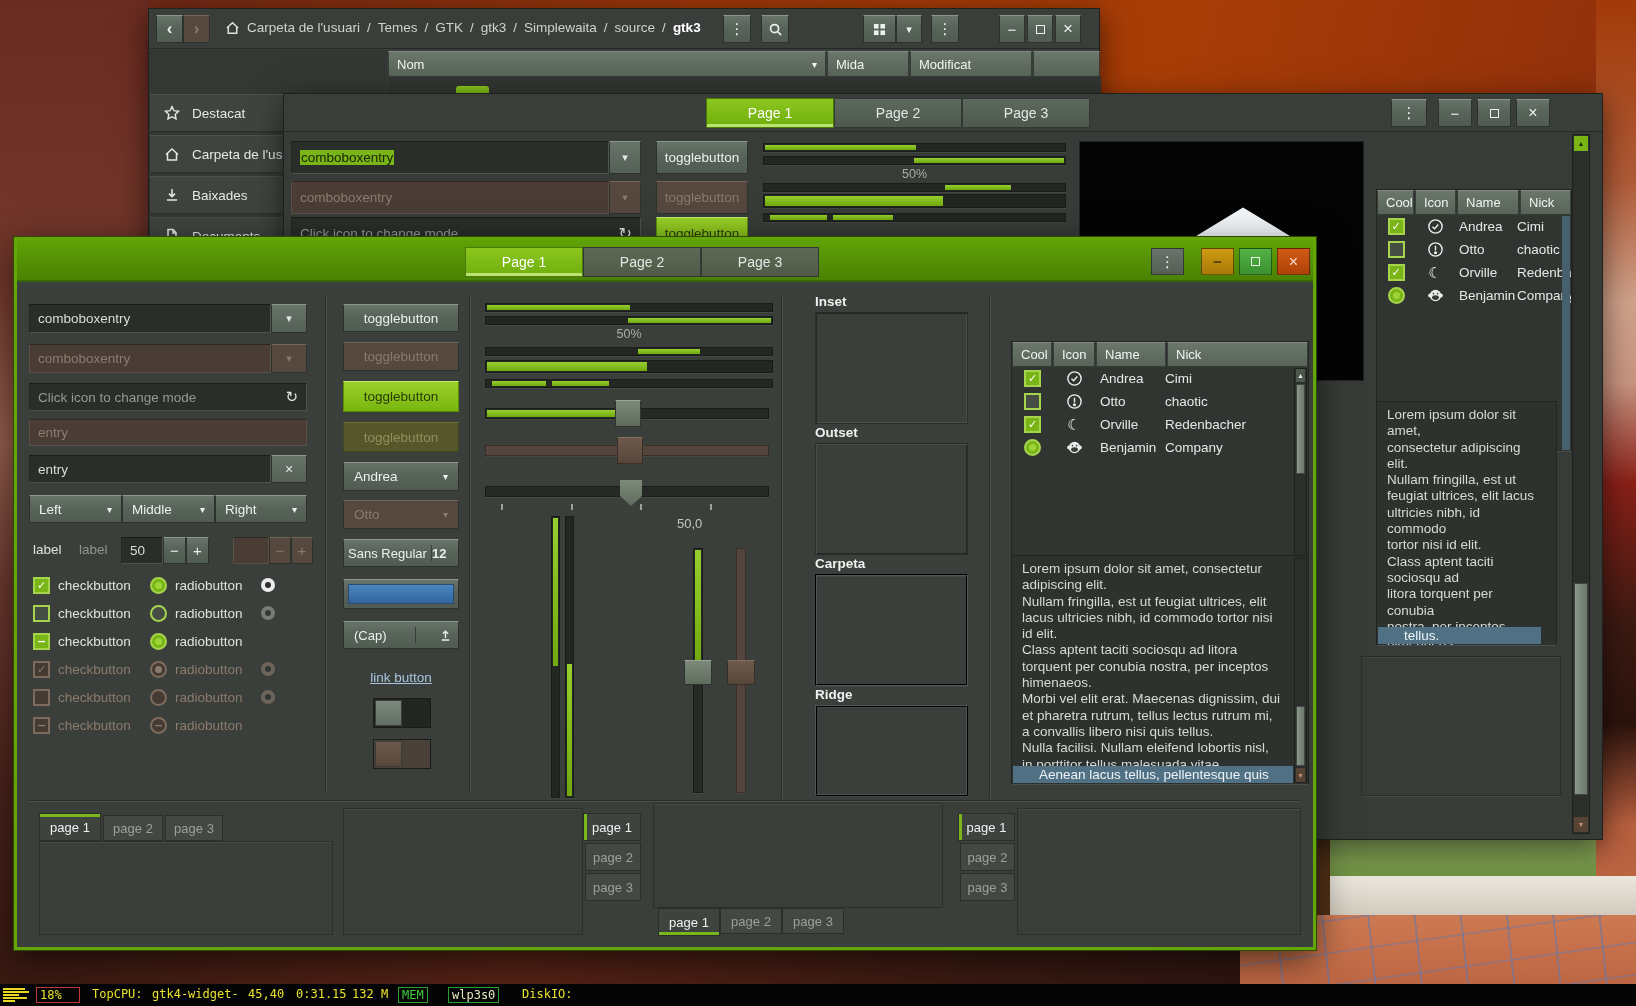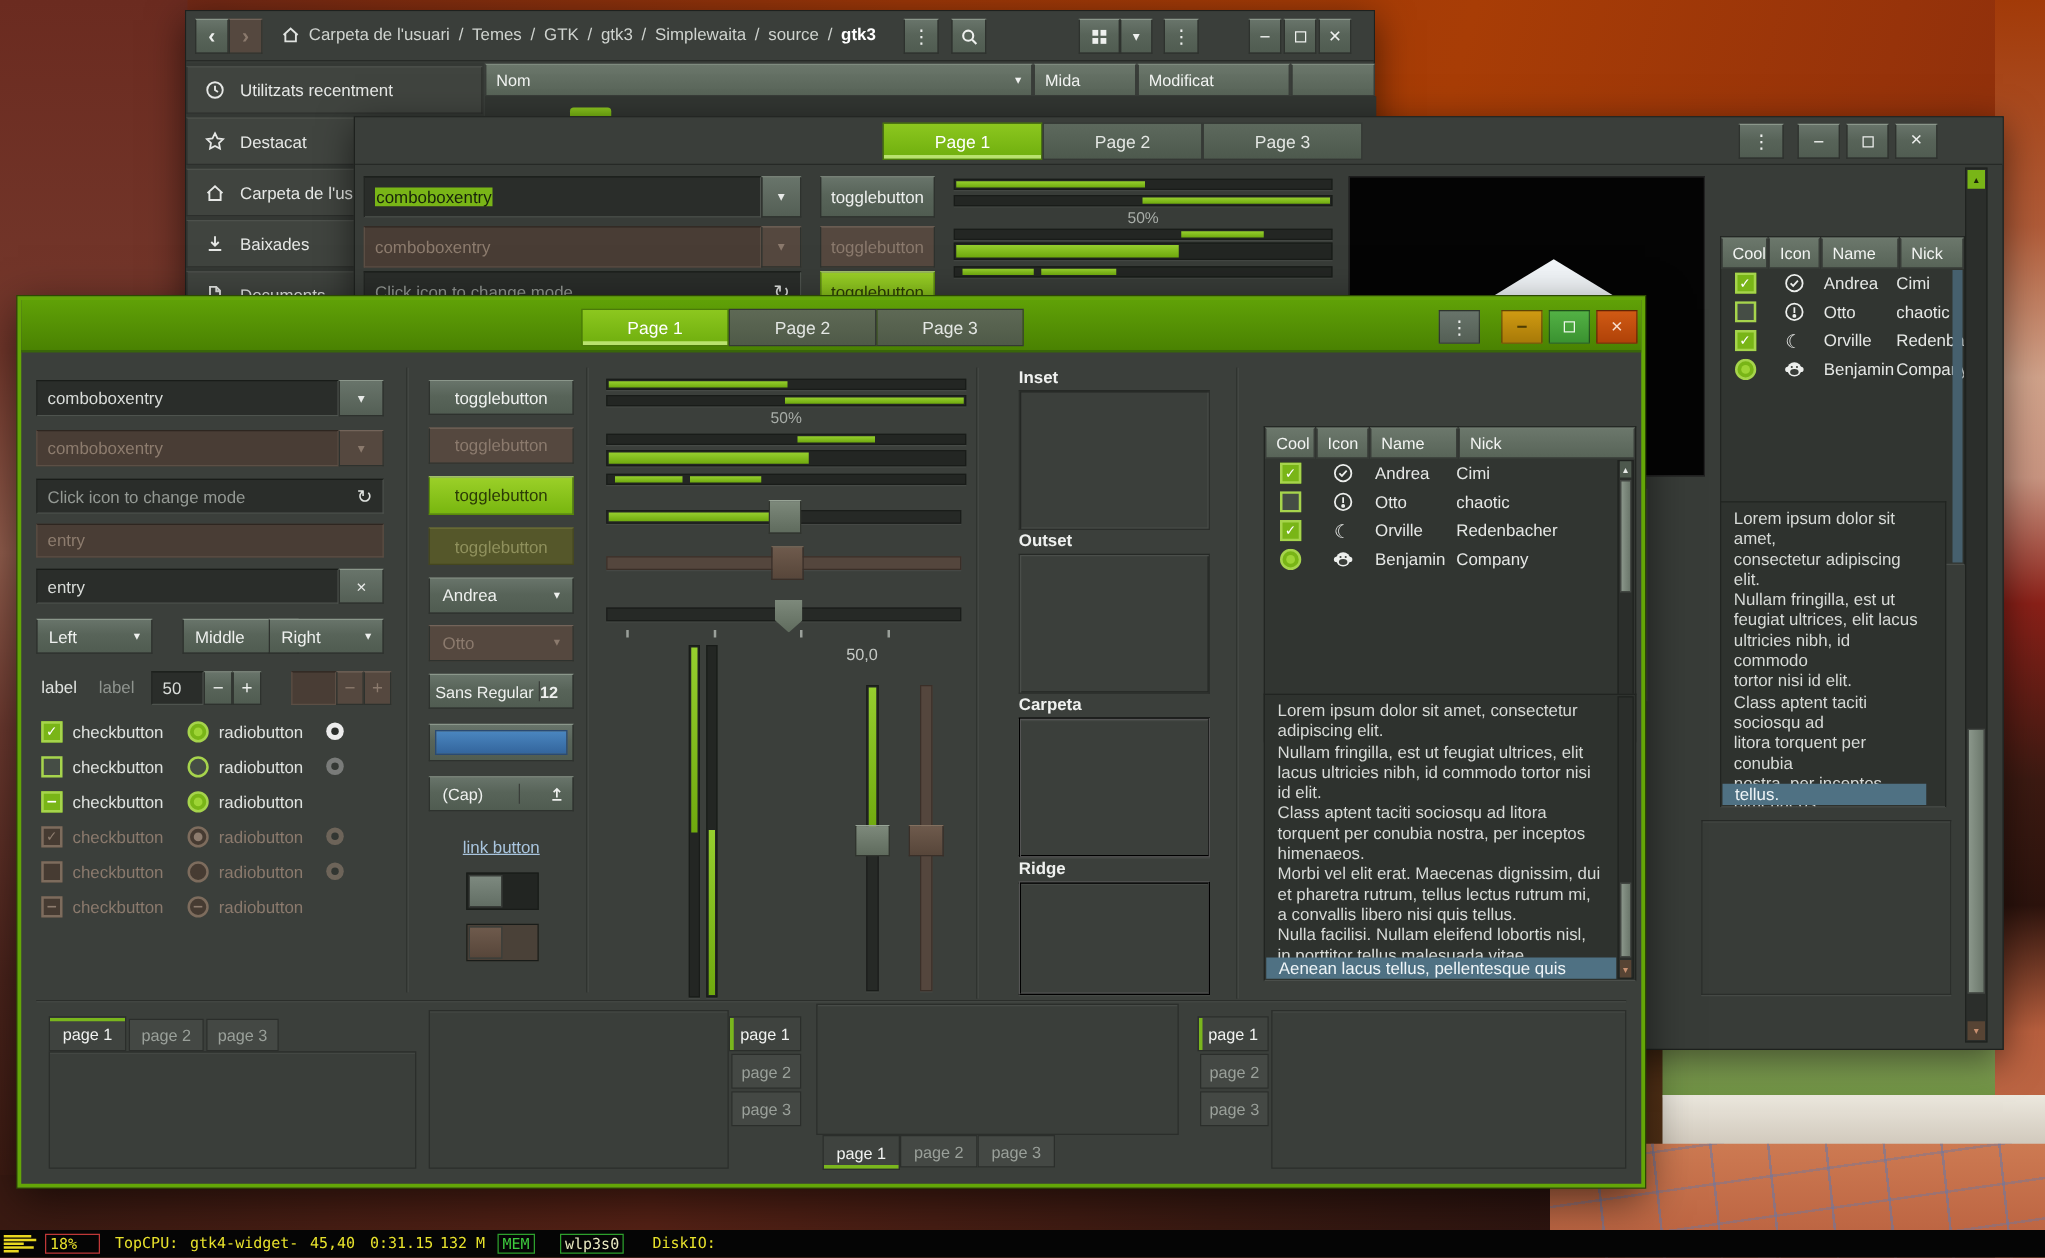--- a/index.html
+++ b/index.html
@@ -71,21 +71,21 @@
   .tree-hc { background:linear-gradient(#6b776b,#586458); border:1px solid #393d39; border-top-color:#7f8b7f;
     color:#f2f4f2; font-size:13px; display:flex; align-items:center; padding:0 8px; margin-right:1px; }
   .tree-r { display:flex; align-items:center; height:23px; font-size:13.5px; color:#e6e8e6; }
   .tree-r .c { overflow:hidden; white-space:nowrap; flex:none; }
   .ticon { width:18px; height:18px; color:#eceeec; display:inline-flex; align-items:center; justify-content:center; font-size:15px; }
 
   .tv { position:absolute; background:#2e322e; border:1px solid #212421; border-bottom-color:#4a4e4a; overflow:hidden; }
   .tv-body { position:absolute; left:10px; right:18px; top:5px; font-size:13.5px; line-height:16.3px;
     color:#d7dad7; white-space:pre-line; }
   .tv-hl { position:absolute; left:1px; right:15px; height:17px; background:#4f7183; color:#eef4f7;
-    font-size:13.5px; line-height:17px; padding-left:10px; white-space:nowrap; overflow:hidden; }
+    font-size:13.5px; line-height:17px; padding-left:26px; white-space:nowrap; overflow:hidden; }
 
   .sb { position:absolute; background:#2b2e2b; border:1px solid #1f221f; }
   .sbt { position:absolute; left:1px; right:1px; background:linear-gradient(90deg,#8b978b,#6b776b); border:1px solid #434743; }
   .sba { position:absolute; left:1px; right:1px; height:15px; display:flex; align-items:center; justify-content:center;
     font-size:8px; color:#e8eae8; background:#4d584d; }
 
   .frame { position:absolute; border:1px solid #2b2e2b; border-top-color:#262926; box-shadow:inset 0 1px 0 #454945, 0 1px 0 #454945; }
   .frame-lbl { position:absolute; font-weight:bold; font-size:13.5px; color:#eff1ef; }
 
   .nbtab { position:absolute; height:28px; display:flex; align-items:center; justify-content:center;
@@ -192,27 +192,20 @@
         <span>−</span>
       </div>
     <div class="btn" style="left:878px;top:6px;width:26px;height:28px;">
         <span class="glyph-square"></span>
       </div>
     <div class="btn" style="left:906px;top:6px;width:26px;height:28px;font-size:17px;">
         <span>×</span>
       </div>
 
     <div style="position:absolute;left:0;top:41px;width:238px;height:213px;background:#343834;"></div>
-    <div class="fm-side-row" style="top:44px;">
-      <svg width="16" height="16" viewBox="0 0 16 16" fill="none" stroke="#e6e8e6" stroke-width="1.5">
-          <circle cx="8" cy="8" r="6.2"></circle>
-          <path d="M8 4.6V8l2.4 1.6"></path>
-        </svg>
-      <span>Utilitzats recentment</span>
-    </div>
     <div class="fm-side-row" style="top:85px;">
       <svg width="16" height="16" viewBox="0 0 16 16" fill="none" stroke="#e6e8e6" stroke-width="1.4">
           <path d="M8 1.6l2 4.1 4.5.6-3.3 3.1.8 4.5L8 11.7l-4 2.2.8-4.5L1.5 6.3 6 5.7z"></path>
         </svg>
       <span>Destacat</span>
     </div>
     <div class="fm-side-row" style="top:126px;">
       <svg width="16" height="16" viewBox="0 0 16 16" fill="none" stroke="#e6e8e6" stroke-width="1.5">
           <path d="M2 8.5L8 3l6 5.5M3.5 7.3V14h9V7.3"></path>
         </svg>
@@ -482,21 +475,21 @@
         <span>entry</span>
       </div>
     <div class="dd" style="left:254px;top:215px;width:36px;height:28px;font-size:14px;">
         <span>×</span>
       </div>
 
     <div class="btn" style="left:12px;top:255px;width:93px;height:28px;font-size:13.5px;justify-content:space-between;padding:0 9px;">
         <span>Left</span>
         <span style="font-size:10px;">▾</span>
       </div>
-    <div class="btn" style="left:105px;top:255px;width:93px;height:28px;font-size:13.5px;justify-content:space-between;padding:0 9px;margin-left:24px;">
+    <div class="btn" style="left:105px;top:255px;width:93px;height:28px;font-size:13.5px;justify-content:space-between;padding:0 9px;">
         <span>Middle</span>
         <span style="font-size:10px;">▾</span>
       </div>
     <div class="btn" style="left:198px;top:255px;width:92px;height:28px;font-size:13.5px;justify-content:space-between;padding:0 9px;">
         <span>Right</span>
         <span style="font-size:10px;">▾</span>
       </div>
 
     <span class="lbl" style="position:absolute;left:16px;top:302px;">label</span>
     <span class="lbl dim" style="position:absolute;left:62px;top:302px;">label</span>

